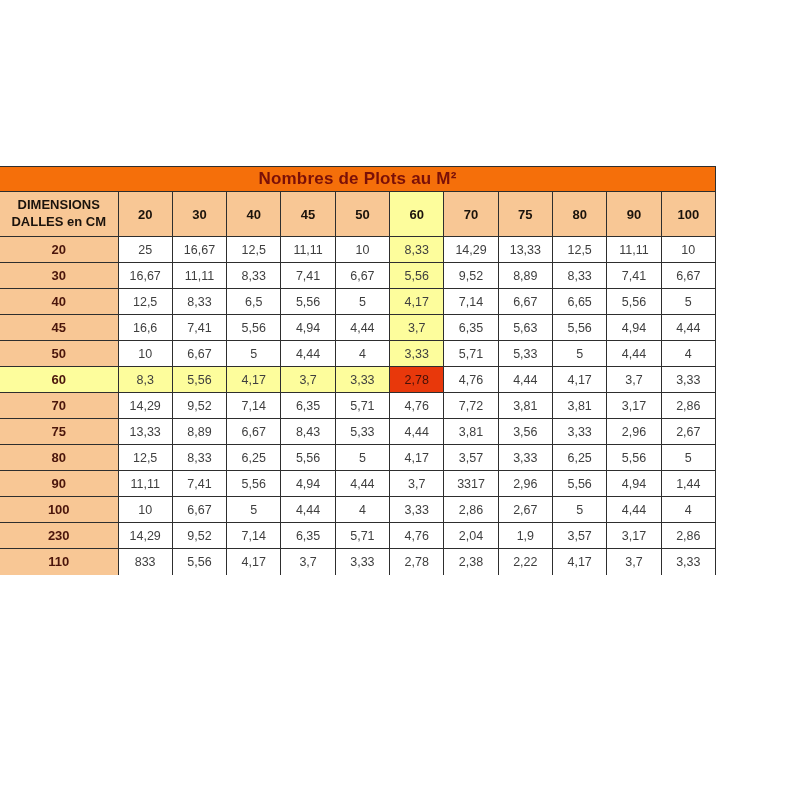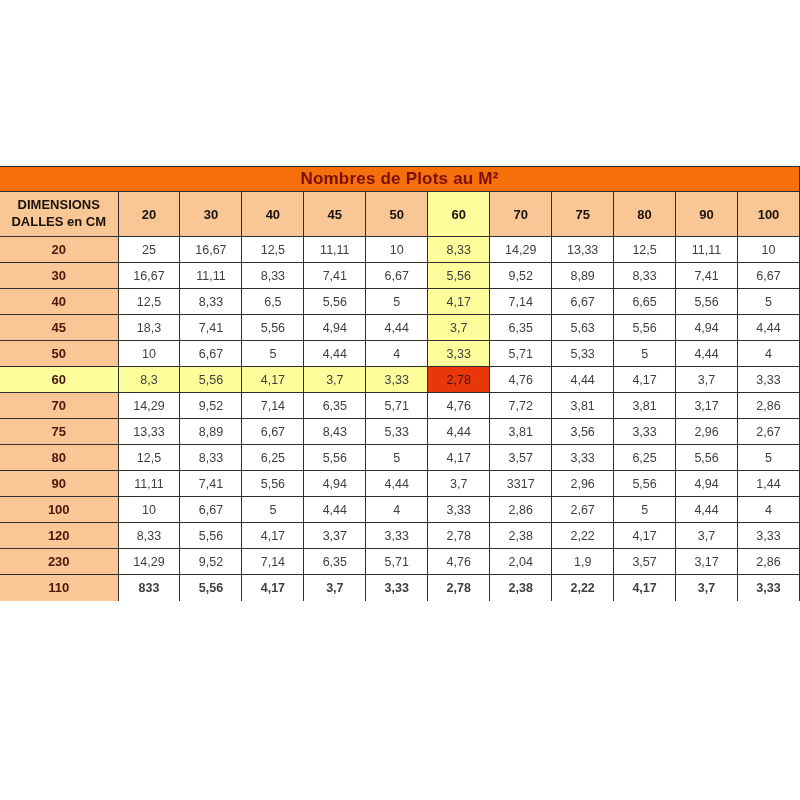--- a/index.html
+++ b/index.html
@@ -8,36 +8,36 @@
     width: 800px;
     height: 800px;
     background: #ffffff;
     font-family: "Liberation Sans", "DejaVu Sans", sans-serif;
     overflow: hidden;
   }
   .plots-table {
     position: absolute;
     left: 0;
     top: 166px;
-    width: 800px;
+    width: 716px;
     border-collapse: collapse;
     table-layout: fixed;
   }
   .plots-table col.label-col { width: 118px; }
   .plots-table td, .plots-table th {
     border: 1px solid #2e2e2e;
     text-align: center;
     vertical-align: middle;
     padding: 0;
     overflow: hidden;
   }
   
   .plots-table tr > *:first-child { border-left: none; }
   
-  .plots-table tbody tr:last-child > * { border-bottom: none; font-weight: bold; }
+  .plots-table tbody tr:last-child > * { border-bottom: none; }
 
   .title-cell {
     background: #F56F0A;
     color: #7a1008;
     font-weight: bold;
     font-size: 17px;
     height: 24px;
     border-left: none;
     border-right: none;
     border-top: 1px solid #9c5a14;
@@ -139,21 +139,21 @@
         <td>5</td>
         <td class="hl-yellow">4,17</td>
         <td>7,14</td>
         <td>6,67</td>
         <td>6,65</td>
         <td>5,56</td>
         <td>5</td>
       </tr>
       <tr>
         <th class="row-label">45</th>
-        <td>18,3</td>
+        <td>16,6</td>
         <td>7,41</td>
         <td>5,56</td>
         <td>4,94</td>
         <td>4,44</td>
         <td class="hl-yellow">3,7</td>
         <td>6,35</td>
         <td>5,63</td>
         <td>5,56</td>
         <td>4,94</td>
         <td>4,44</td>
@@ -250,34 +250,20 @@
         <td>4,44</td>
         <td>4</td>
         <td>3,33</td>
         <td>2,86</td>
         <td>2,67</td>
         <td>5</td>
         <td>4,44</td>
         <td>4</td>
       </tr>
       <tr>
-        <th class="row-label">120</th>
-        <td>8,33</td>
-        <td>5,56</td>
-        <td>4,17</td>
-        <td>3,37</td>
-        <td>3,33</td>
-        <td>2,78</td>
-        <td>2,38</td>
-        <td>2,22</td>
-        <td>4,17</td>
-        <td>3,7</td>
-        <td>3,33</td>
-      </tr>
-      <tr>
         <th class="row-label">230</th>
         <td>14,29</td>
         <td>9,52</td>
         <td>7,14</td>
         <td>6,35</td>
         <td>5,71</td>
         <td>4,76</td>
         <td>2,04</td>
         <td>1,9</td>
         <td>3,57</td>

